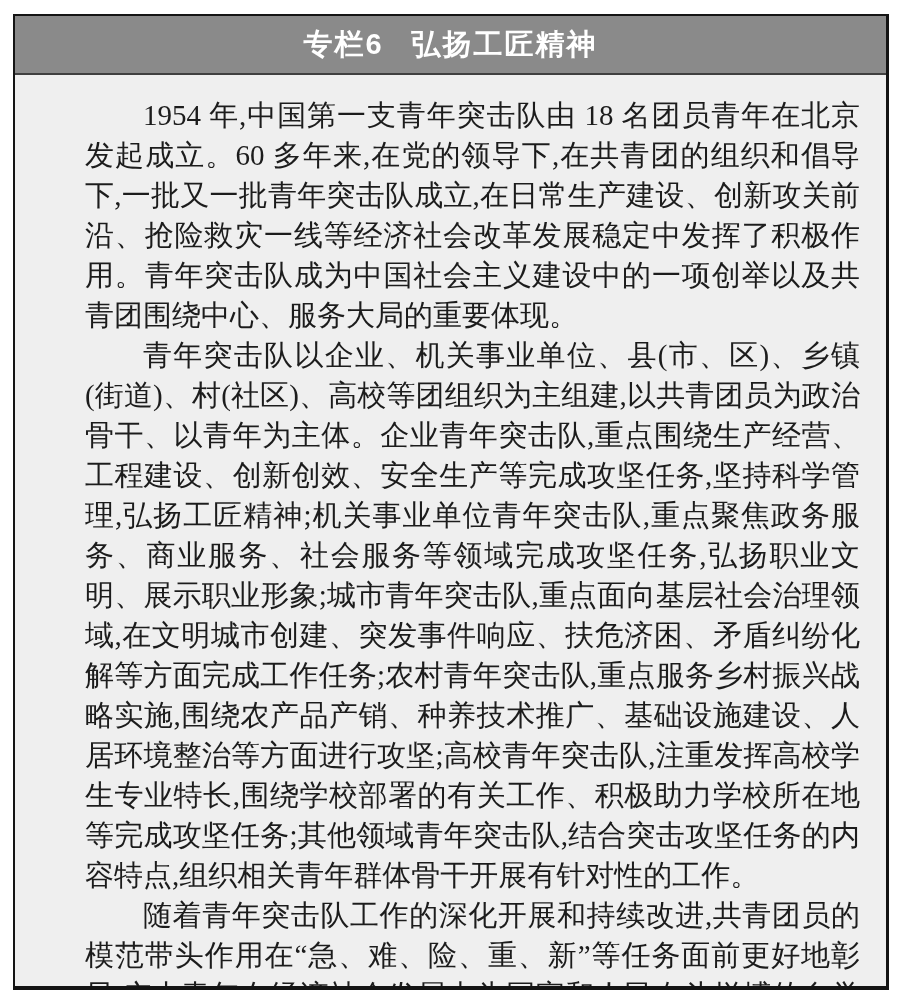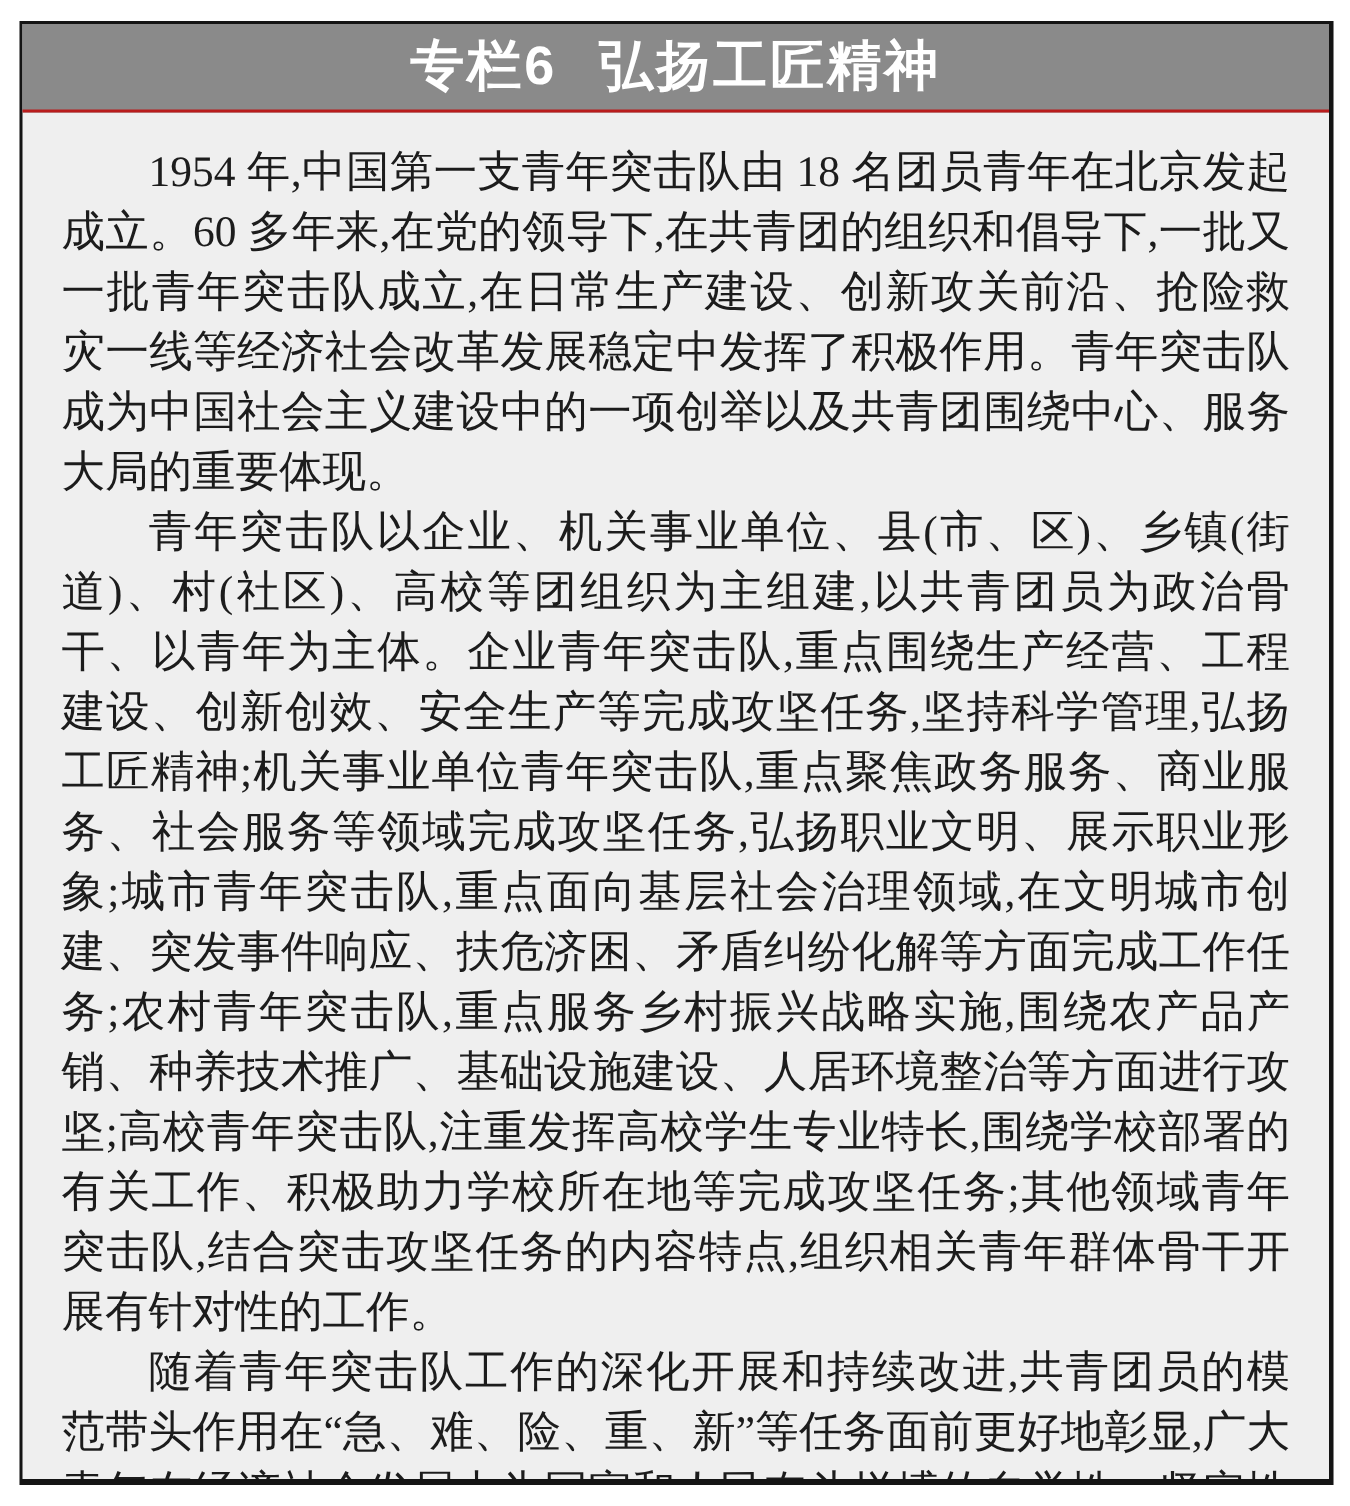--- a/index.html
+++ b/index.html
@@ -25,41 +25,42 @@
     border: 2px solid #141414;
     border-right-width: 3px;
     border-bottom-width: 4px;
     display: flex;
     flex-direction: column;
   }
   .panel-header {
     flex: 0 0 auto;
     height: 57px;
     background: #8a8a8a;
-    border-bottom: 2px solid #b91c1c;
+    border-bottom: 2px solid #404040;
     display: flex;
     align-items: center;
     justify-content: center;
     color: #ffffff;
     font-family: "Liberation Sans", "DejaVu Sans", sans-serif;
     font-weight: bold;
-    font-size: 36px;
+    font-size: 29px;
     letter-spacing: 2px;
   }
   .title-name {
     margin-left: 28px;
   }
   .panel-body {
     flex: 1 1 auto;
     padding: 20px 26px 0 26px;
     font-size: 29px;
     line-height: 40px;
     color: #1c1c1c;
     text-align: justify;
     overflow: hidden;
+    margin-left: 44px;
   }
   .panel-body p {
     margin: 0;
     text-indent: 2em;
   }
 </style>
 </head>
 <body>
 
 <div class="panel">

